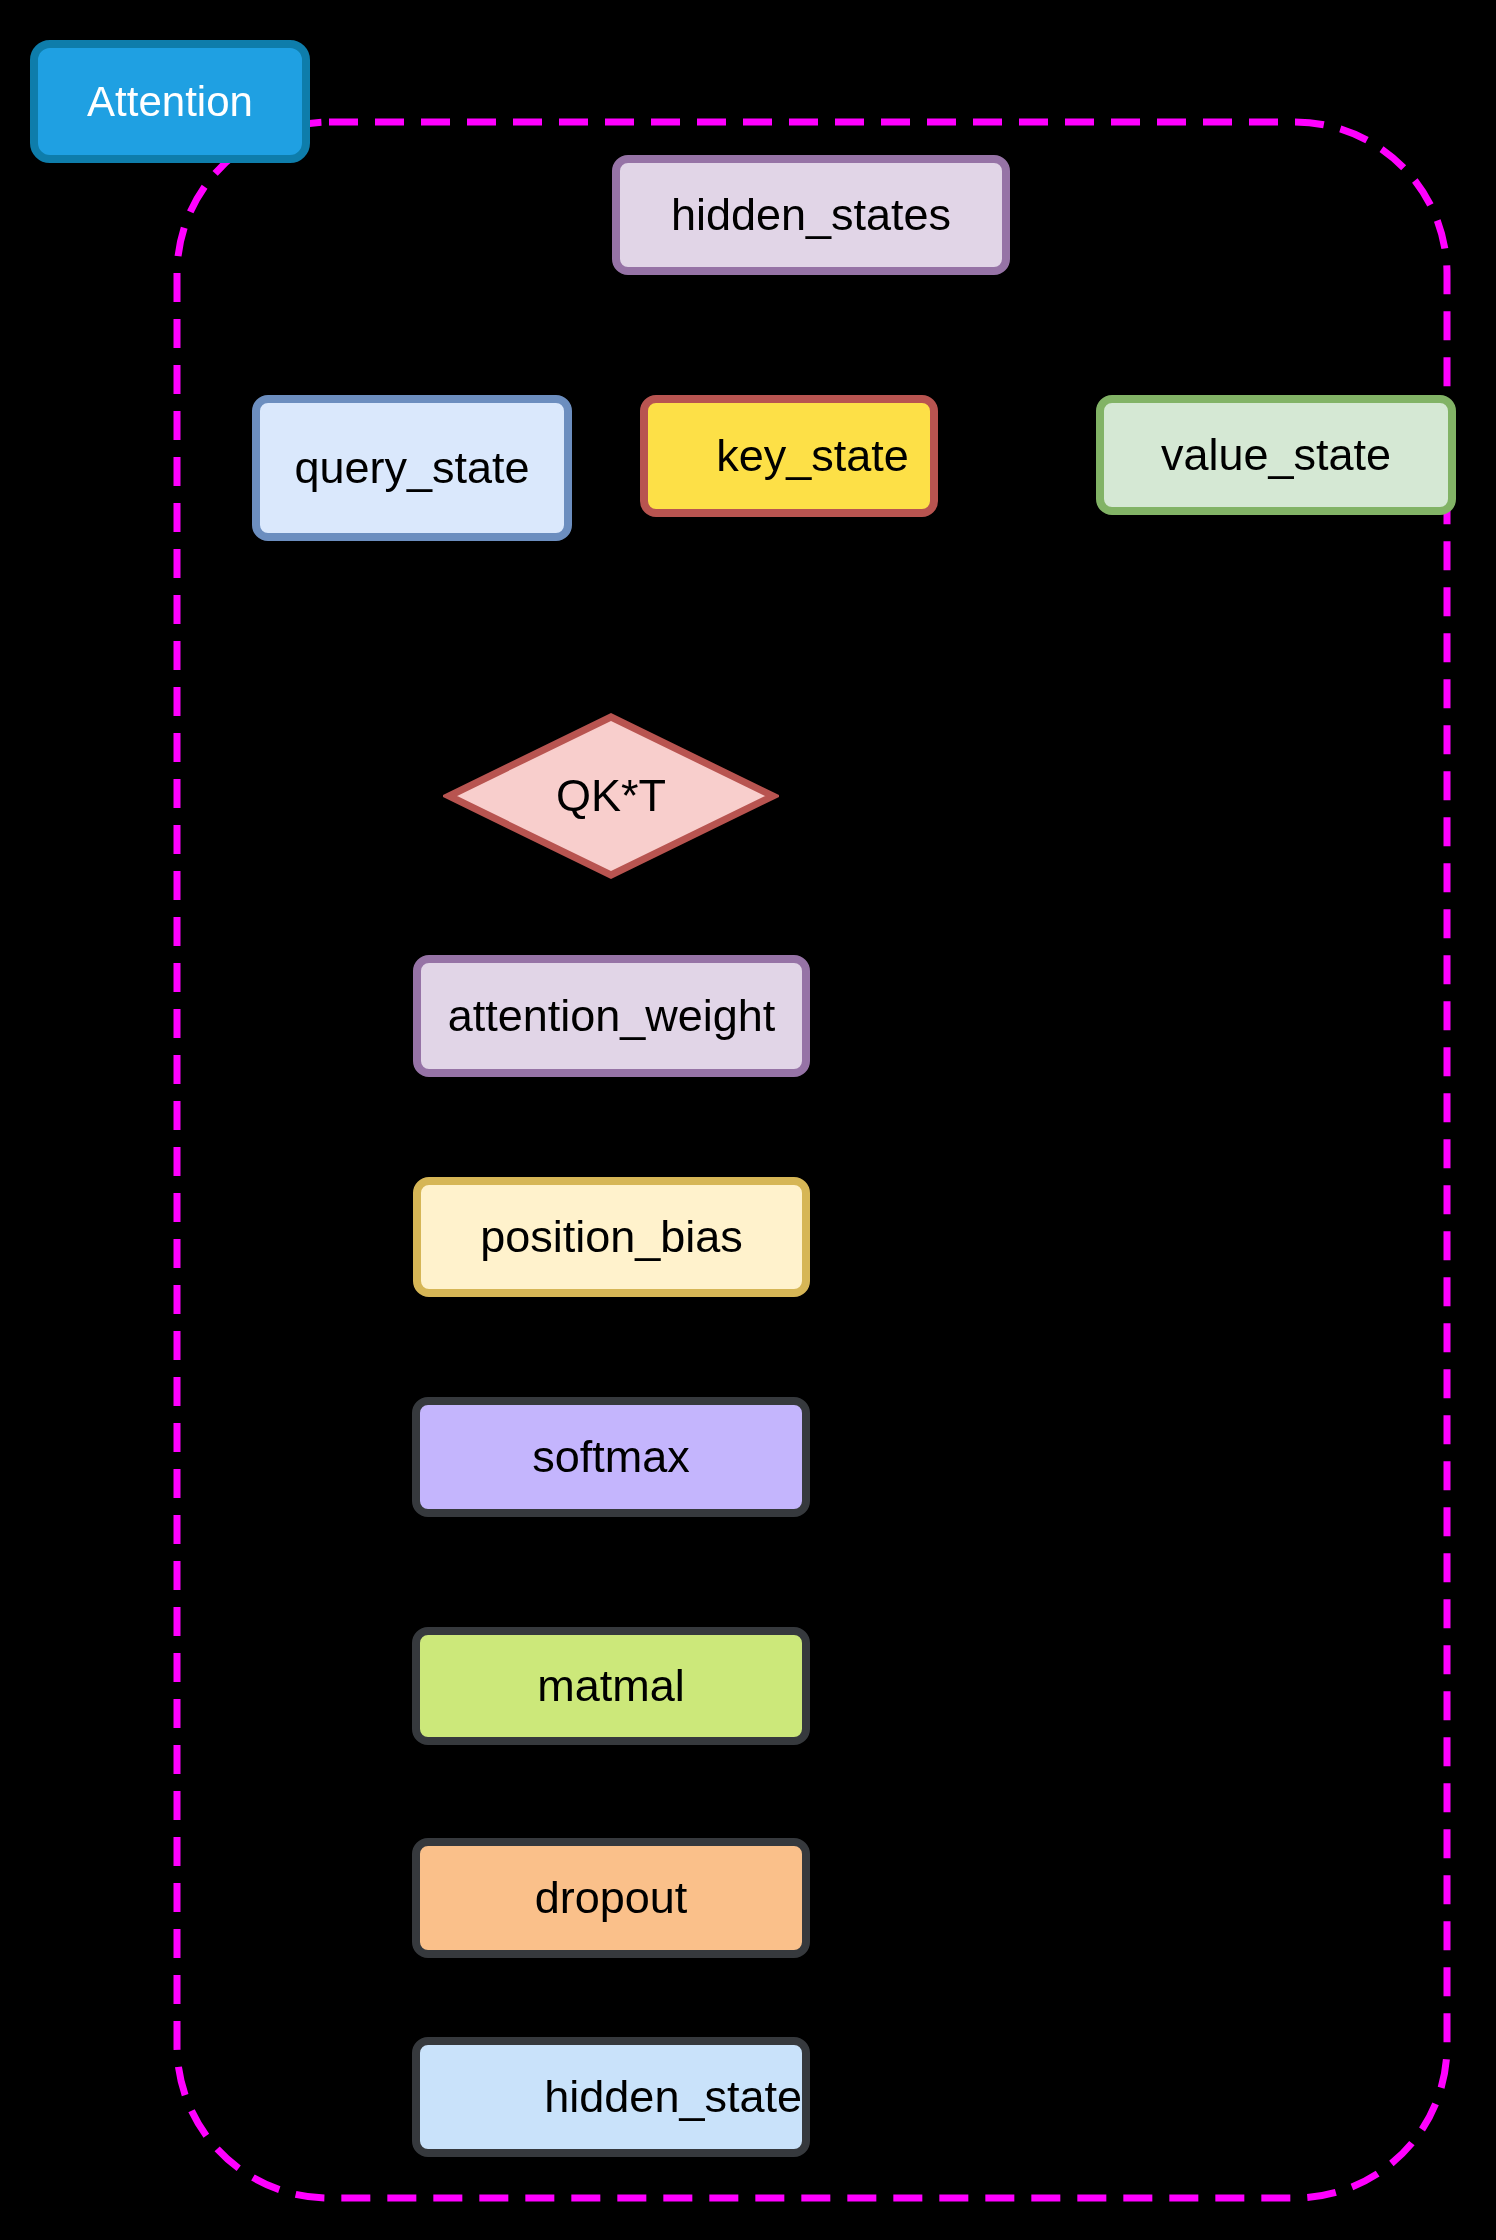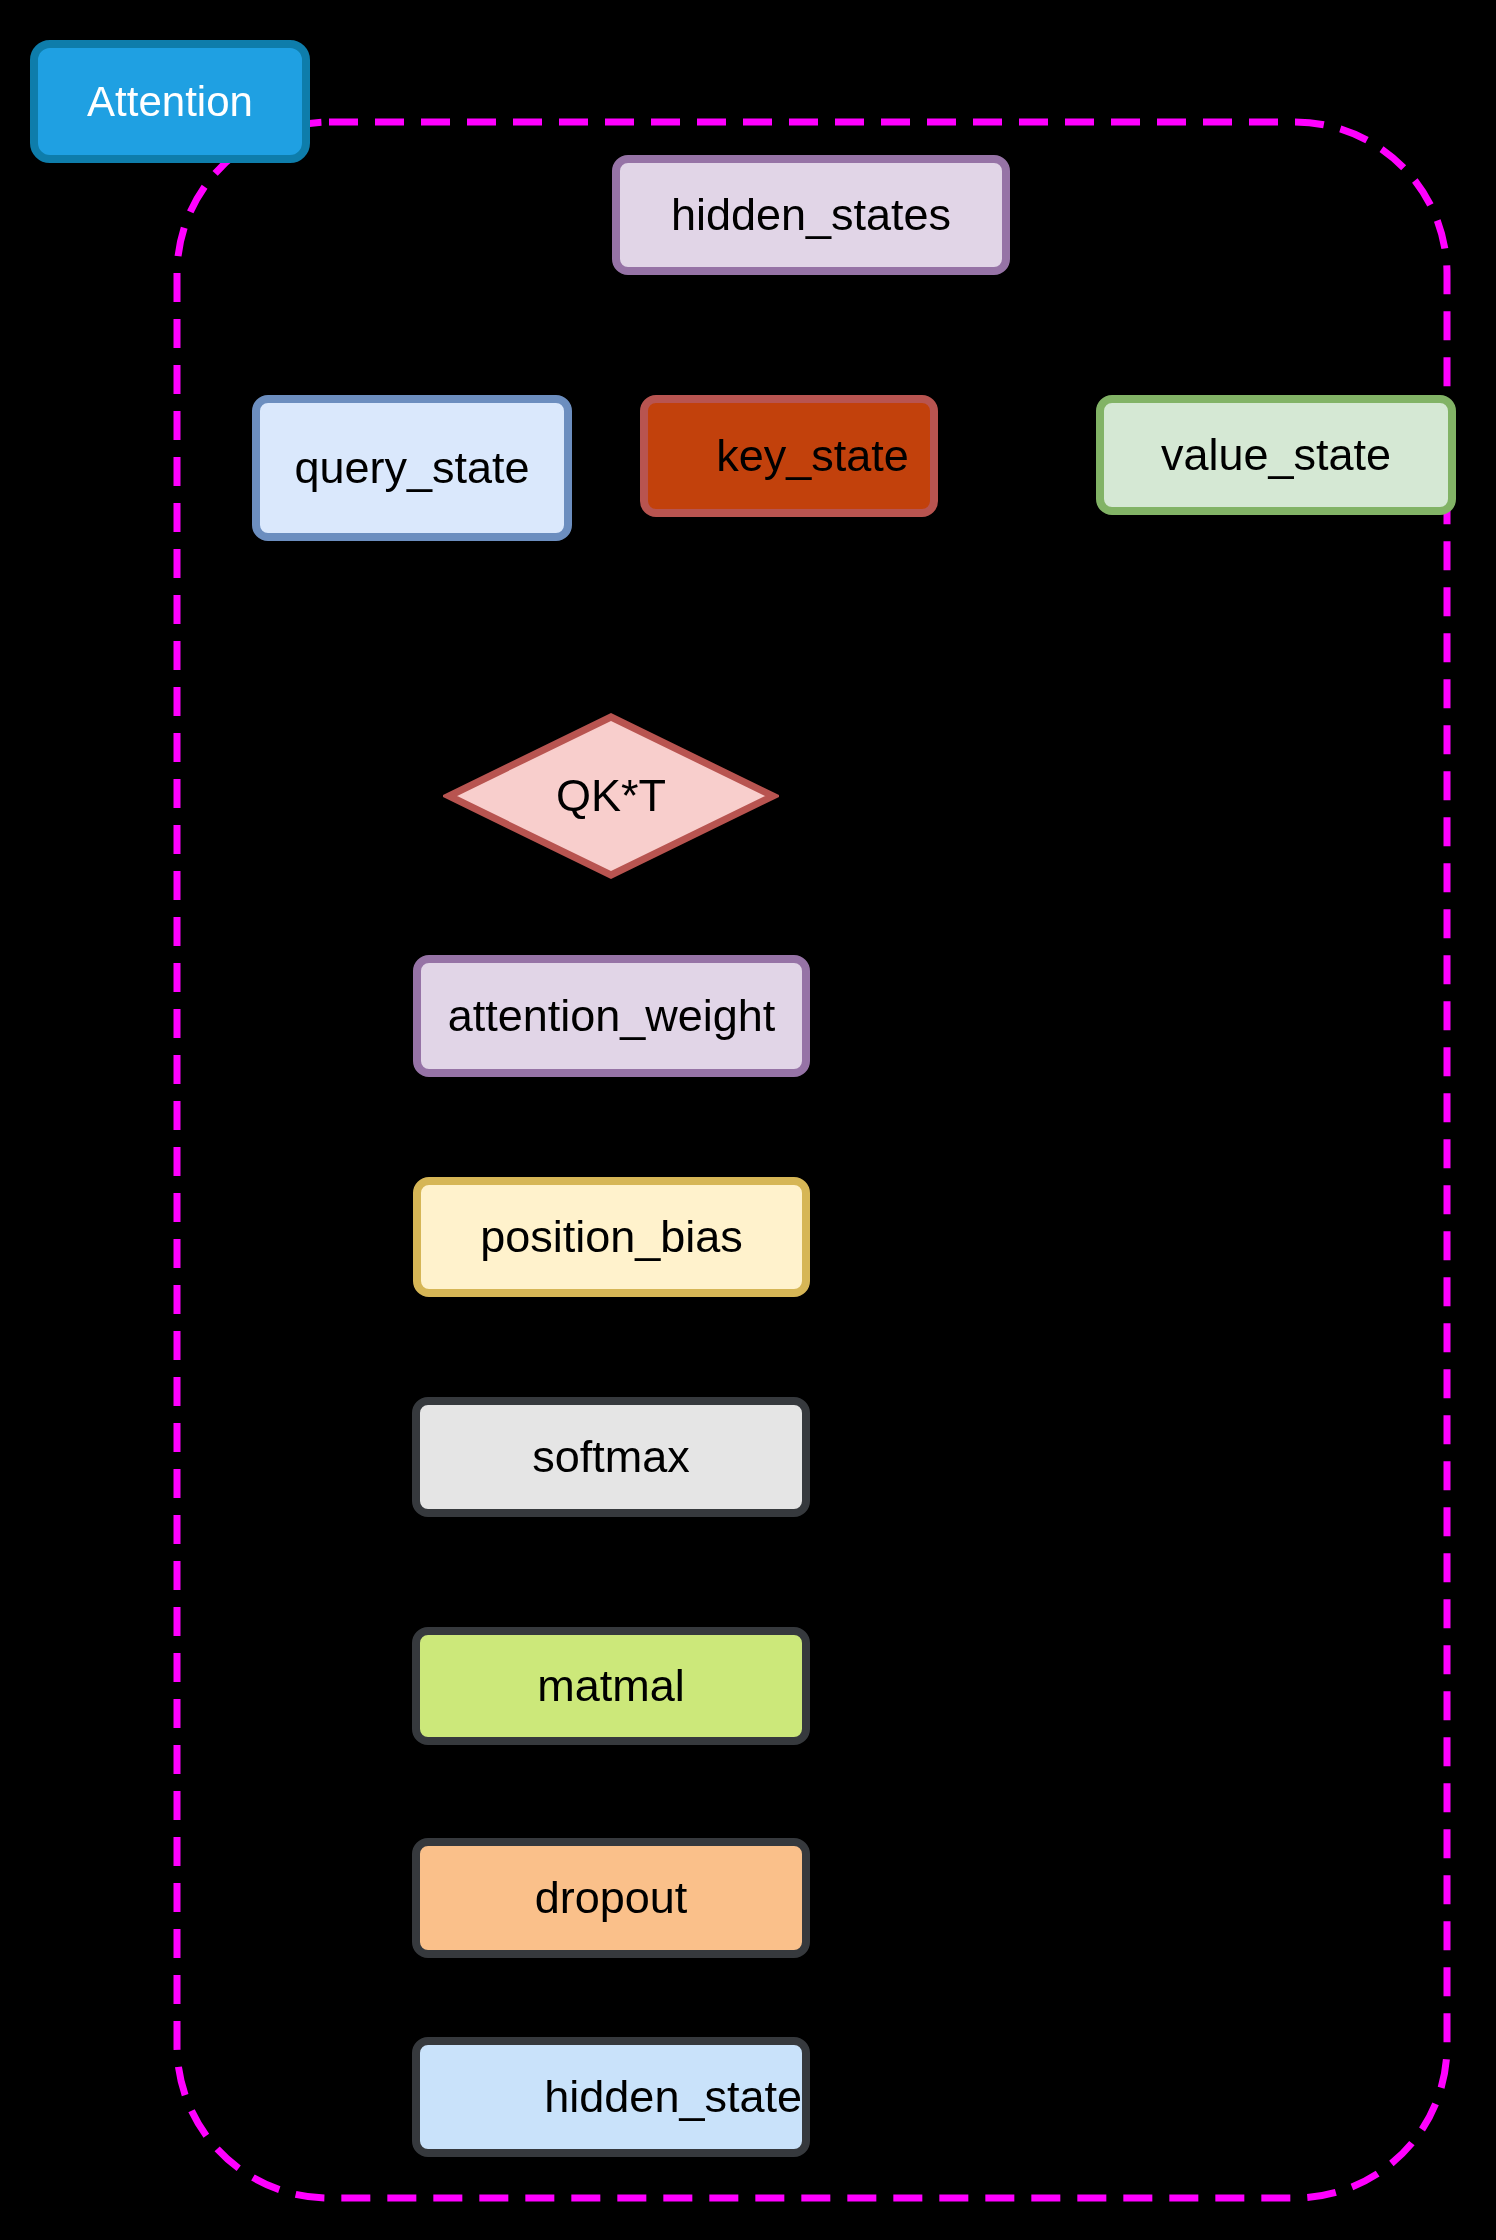--- a/index.html
+++ b/index.html
@@ -105,21 +105,21 @@
   </div>
 
   <div class="node" id="hidden_states" style="background: rgb(225, 213, 231); border-color: rgb(150, 115, 166);">
     <span class="lbl">hidden_states</span>
   </div>
 
   <div class="node" id="query_state" style="background: rgb(218, 232, 252); border-color: rgb(108, 142, 191);">
     <span class="lbl">query_state</span>
   </div>
 
-  <div class="node" id="key_state" style="background: #c2410c; border-color: rgb(184, 84, 80); padding-left: 47px;">
+  <div class="node" id="key_state" style="background: #fde047; border-color: rgb(184, 84, 80); padding-left: 47px;">
     <span class="lbl">key_state</span>
   </div>
 
   <div class="node" id="value_state" style="background: rgb(213, 232, 212); border-color: rgb(130, 179, 102);">
     <span class="lbl">value_state</span>
   </div>
 
   <div id="qkt">
     <svg viewBox="0 0 336 170">
       <polygon points="168,6 330,85 168,164 6,85" style="fill: rgb(248, 206, 204); stroke: rgb(184, 84, 80);"></polygon>
@@ -128,21 +128,21 @@
   </div>
 
   <div class="node" id="attention_weight" style="background: rgb(225, 213, 231); border-color: rgb(150, 115, 166);">
     <span class="lbl">attention_weight</span>
   </div>
 
   <div class="node" id="position_bias" style="background: rgb(255, 242, 204); border-color: rgb(214, 182, 86);">
     <span class="lbl">position_bias</span>
   </div>
 
-  <div class="node" id="softmax" style="background: #e5e5e5; border-color: rgb(54, 57, 61);">
+  <div class="node" id="softmax" style="background: #c4b5fd; border-color: rgb(54, 57, 61);">
     <span class="lbl">softmax</span>
   </div>
 
   <div class="node" id="matmal" style="background: rgb(204, 232, 122); border-color: rgb(54, 57, 61);">
     <span class="lbl">matmal</span>
   </div>
 
   <div class="node" id="dropout" style="background: rgb(250, 192, 138); border-color: rgb(54, 57, 61);">
     <span class="lbl">dropout</span>
   </div>

